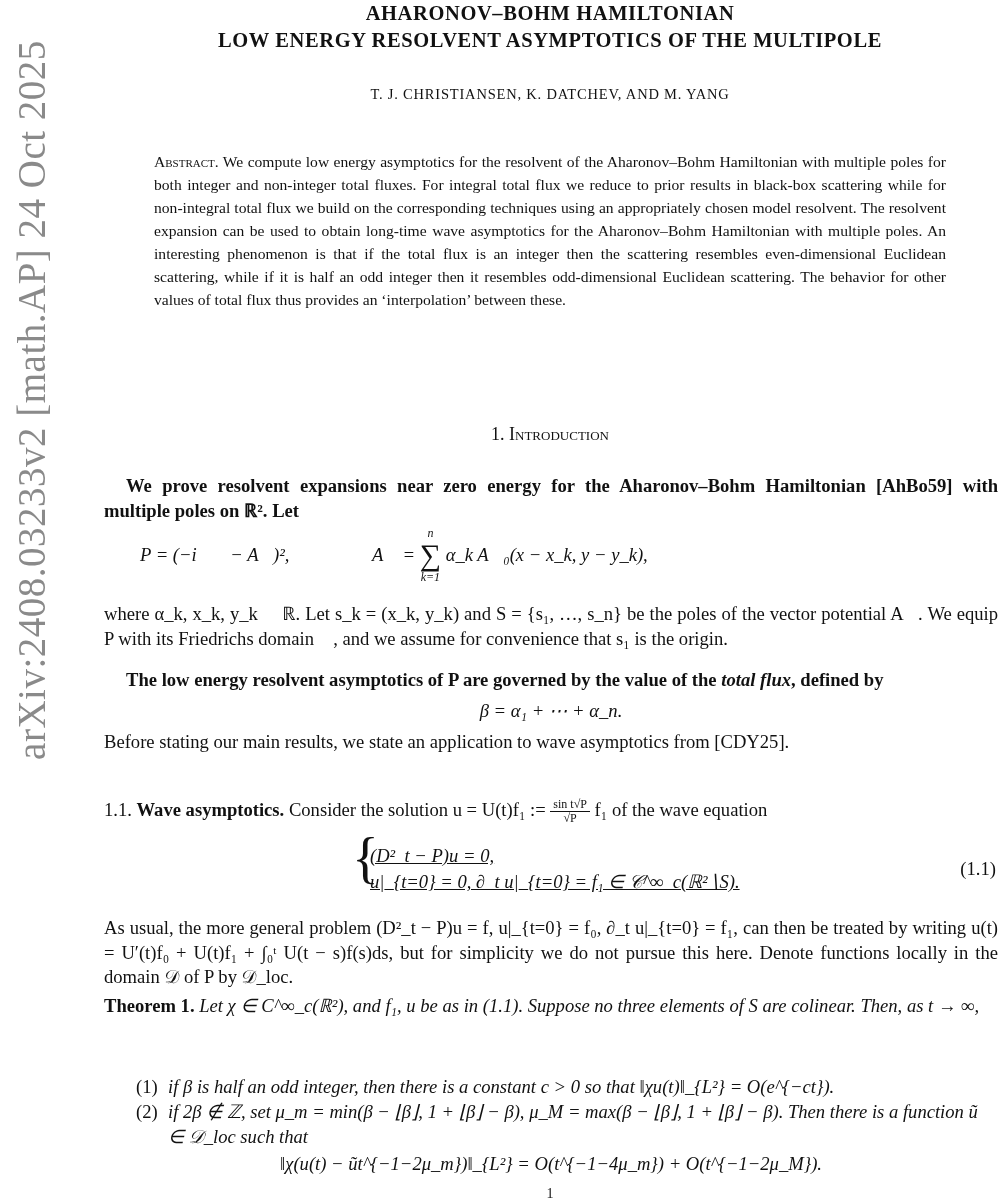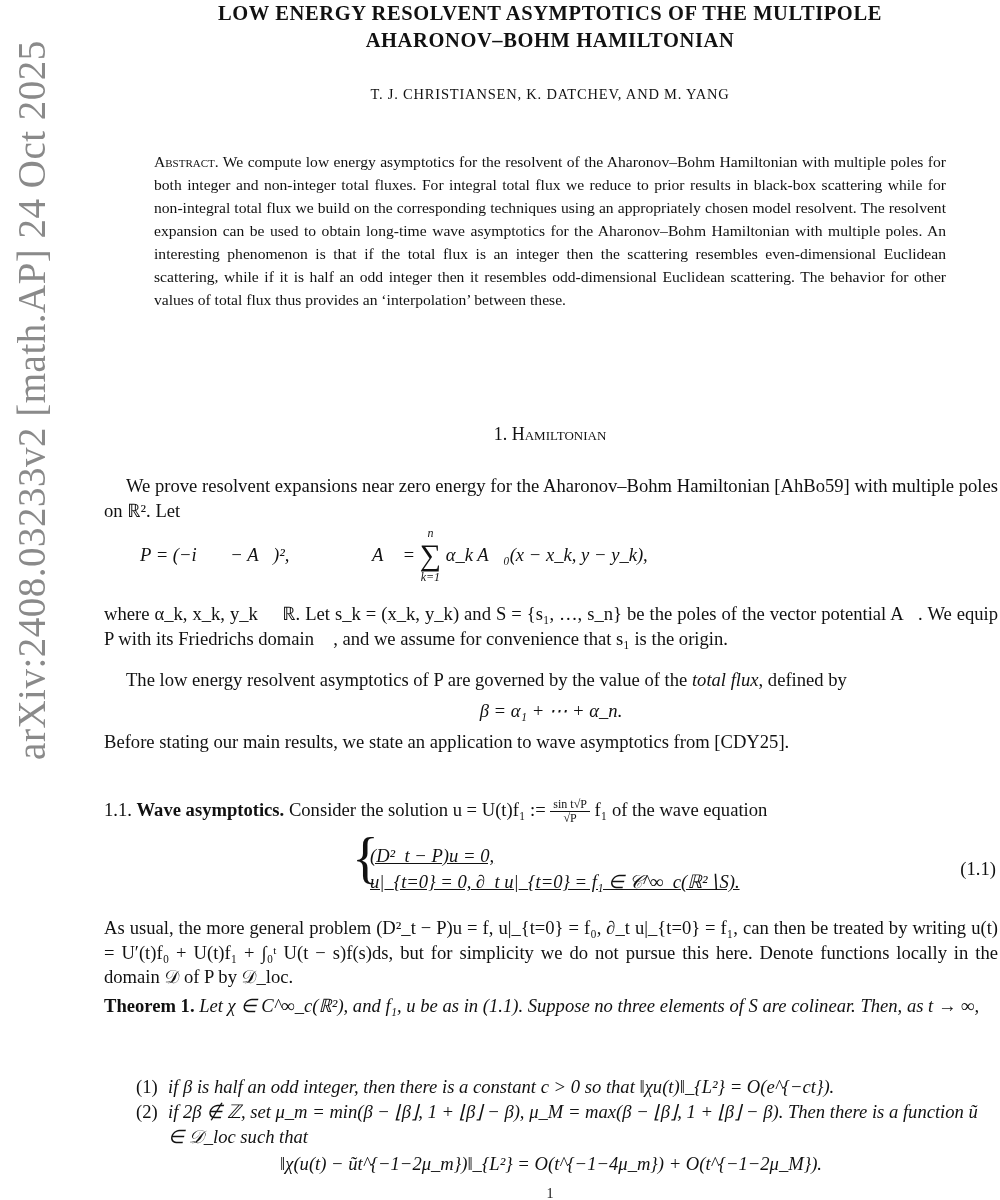--- a/index.html
+++ b/index.html
@@ -34,21 +34,21 @@
   .sc { font-variant: small-caps; }
   .section-title {
     position: absolute; left: 100px; width: 900px; top: 424px; text-align: center;
     font-family: "Liberation Serif", serif; font-size: 18px;
   }
   .para {
     position: absolute; left: 104px; width: 894px;
     font-family: "Liberation Serif", serif; font-size: 18.6px; line-height: 24.5px;
     text-align: justify;
   }
-  .indent { text-indent: 22px; }
+  .indent { text-indent: 22px; font-weight: bold; }
   .math { font-style: italic; }
   .eq {
     position: absolute; left: 104px; width: 894px; font-family: "Liberation Serif", serif;
     font-size: 18.6px;
   }
   .eq-center { text-align: center; }
   .eqnum { position: absolute; right: 2px; }
   .sum-block { display: inline-block; vertical-align: middle; text-align: center; line-height: 14px; }
   .sum-block .lim { font-size: 12px; font-style: italic; display: block; }
   .sum-block .sig { font-size: 30px; display: block; line-height: 30px; }
@@ -68,34 +68,34 @@
   .page-number { position: absolute; left: 100px; width: 900px; top: 1186px; text-align: center; font-family: "Liberation Serif", serif; font-size: 14px; }
 </style>
 </head>
 <body>
 
 <div class="arxiv-stamp">
   <span>arXiv:2408.03233v2  [math.AP]  24 Oct 2025</span>
 </div>
 
 <div class="title">
+  <div>AHARONOV–BOHM HAMILTONIAN</div>
   <div style="margin-top:0px;">LOW ENERGY RESOLVENT ASYMPTOTICS OF THE MULTIPOLE</div>
-  <div>AHARONOV–BOHM HAMILTONIAN</div>
 </div>
 
 <div class="authors">T. J. CHRISTIANSEN, K. DATCHEV, AND M. YANG</div>
 
 <div class="abstract">
   <span class="sc">Abstract.</span>
   <span>We compute low energy asymptotics for the resolvent of the Aharonov–Bohm Hamiltonian with multiple poles for both integer and non-integer total fluxes. For integral total flux we reduce to prior results in black-box scattering while for non-integral total flux we build on the corresponding techniques using an appropriately chosen model resolvent. The resolvent expansion can be used to obtain long-time wave asymptotics for the Aharonov–Bohm Hamiltonian with multiple poles. An interesting phenomenon is that if the total flux is an integer then the scattering resembles even-dimensional Euclidean scattering, while if it is half an odd integer then it resembles odd-dimensional Euclidean scattering. The behavior for other values of total flux thus provides an ‘interpolation’ between these.</span>
 </div>
 
 <div class="section-title">
   <span>1.</span>
-  <span class="sc">Hamiltonian</span>
+  <span class="sc">Introduction</span>
 </div>
 
 <div class="para indent" style="top:474px;">We prove resolvent expansions near zero energy for the Aharonov–Bohm Hamiltonian [AhBo59] with multiple poles on ℝ². Let</div>
 
 <div class="eq" style="top:526px; height:66px;">
   <div style="position:absolute; left:36px; top:18px; white-space:nowrap;font-family:Liberation Serif, serif;">
     <span class="math">P = (−i∇⃗ − A⃗)²,</span>
   </div>
   <div style="position:absolute; left:268px; top:0; white-space:nowrap;">
     <span class="math" style="vertical-align:middle;">A⃗ =</span>

